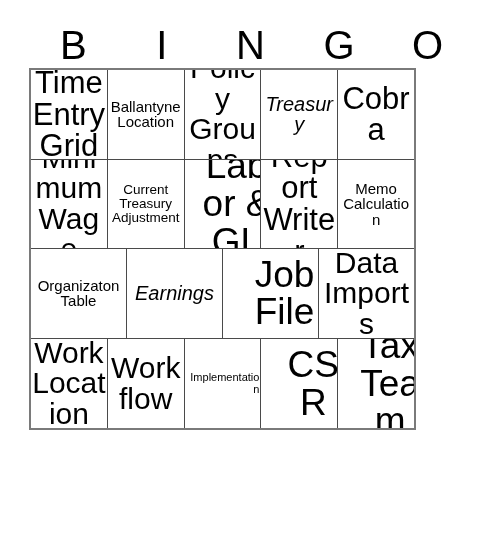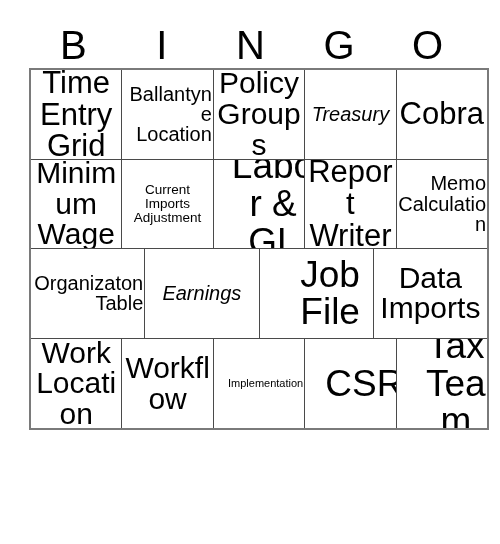--- a/index.html
+++ b/index.html
@@ -30,21 +30,21 @@
     flex: 1 1 0;
     text-align: center;
     font-size: 40px;
     line-height: 40px;
     font-weight: 400;
     font-family: "Liberation Sans", sans-serif;
     color: #000000;
     letter-spacing: 0px;
   }
   .grid {
-    width: 460px;
+    width: 387px;
     border-left: 2px solid #7a7a7a;
     border-top: 2px solid #7a7a7a;
     border-right: 2px solid #7a7a7a;
     border-bottom: 2px solid #7a7a7a;
     box-sizing: border-box;
     background: #1d4ed8;
   }
   .grid-row {
     display: flex;
     width: 100%;
@@ -76,21 +76,21 @@
     line-height: 1.02;
     font-family: "Liberation Sans", sans-serif;
     color: #000000;
     word-wrap: break-word;
   }
   
   .fs-xxl { font-size: 37px; padding-left: 28px; }
   .fs-xl  { font-size: 31px; }
   .fs-l   { font-size: 30px; }
   .fs-m   { font-size: 20px; font-style: italic; }
-  .fs-s   { font-size: 20px; text-align: right; }
+  .fs-s   { font-size: 15px; }
   .fs-xs  { font-size: 13.5px; }
   .fs-xxs { font-size: 11px; text-align: right; }
 </style>
 </head>
 <body>
 
 <div class="card">
 
   <div class="header-row">
     <div class="header-letter">B</div>
@@ -118,21 +118,21 @@
       <div class="cell">
           <span class="cell-text fs-xl">Cobra</span>
         </div>
     </div>
 
     <div class="grid-row">
       <div class="cell">
           <span class="cell-text fs-l">Minimum Wage</span>
         </div>
       <div class="cell">
-          <span class="cell-text fs-xs">Current Imports Adjustment</span>
+          <span class="cell-text fs-xs">Current Treasury Adjustment</span>
         </div>
       <div class="cell">
           <span class="cell-text fs-xxl">Labor &amp; GL</span>
         </div>
       <div class="cell">
           <span class="cell-text fs-xl">Report Writer</span>
         </div>
       <div class="cell">
           <span class="cell-text fs-s">Memo Calculation</span>
         </div>

